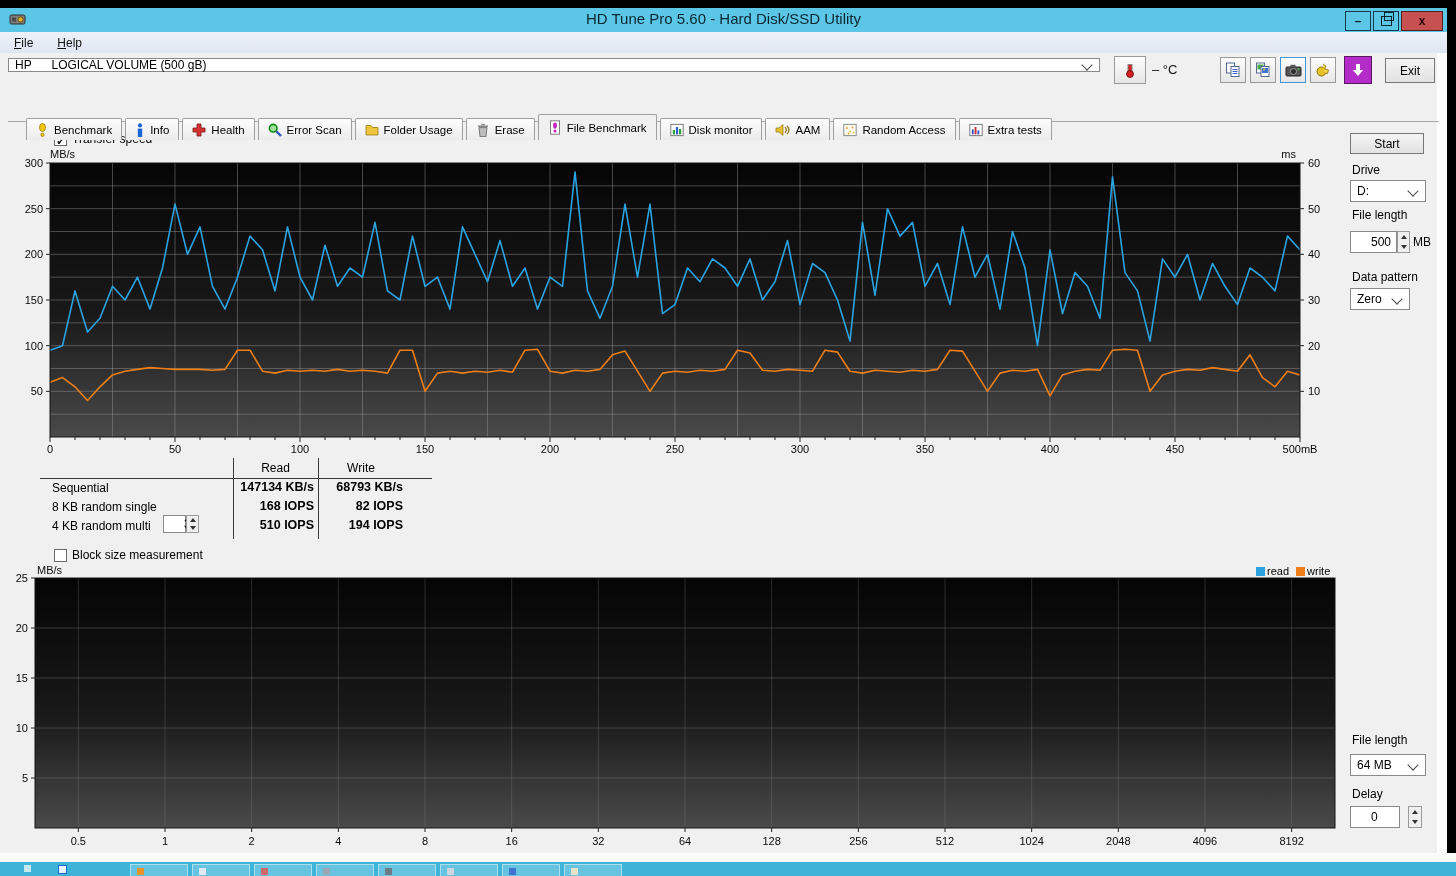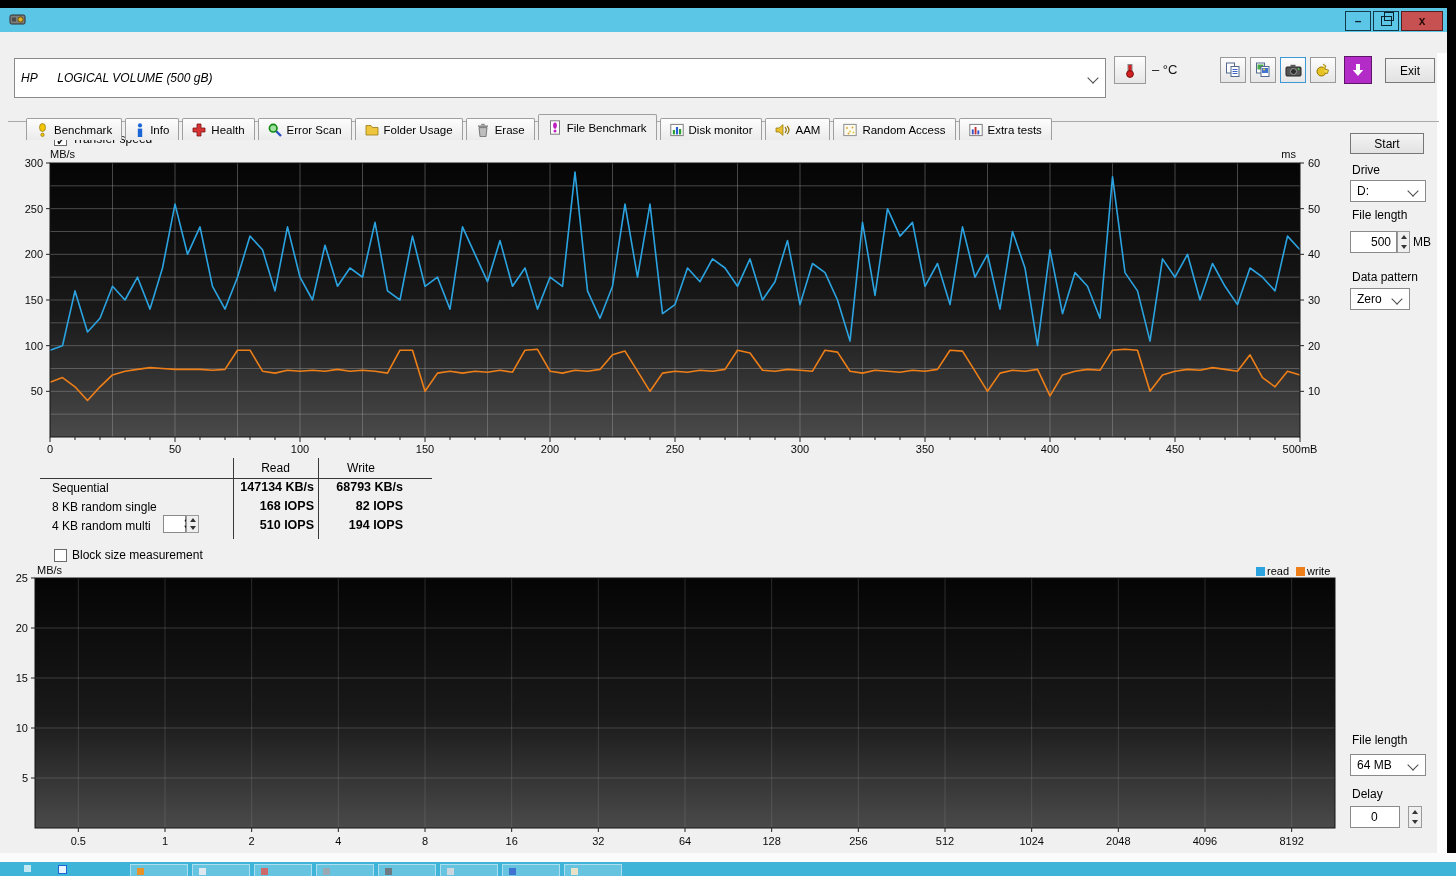--- a/index.html
+++ b/index.html
@@ -79,32 +79,37 @@
 
   <div class="abs window-bg"></div>
   <div class="abs right-edge"></div>
 
   <div class="abs titlebar"></div>
   <svg class="abs app-icon" viewBox="0 0 17 17">
     <rect x="1" y="4" width="15" height="9" rx="1.5" fill="#7d7d7d" stroke="#2f2f2f"></rect>
     <circle cx="11.5" cy="8.5" r="2.6" fill="#e0b227" stroke="#6e5408"></circle>
     <rect x="3" y="6.5" width="4" height="4" fill="#4b4b4b"></rect>
   </svg>
+  <div class="abs title-text">HD Tune Pro 5.60 - Hard Disk/SSD Utility</div>
   <div class="abs winbtn" style="left:1345px;width:26px;">
     <span>–</span>
   </div>
   <div class="abs winbtn" style="left:1373px;width:26px;">
     <span class="restore-g"></span>
   </div>
   <div class="abs winbtn close" style="left:1401px;width:42px;">
     <span>x</span>
   </div>
 
-
-  <div class="abs combo" style="left:14px;top:58px;width:1092px;height:40px;font-style:italic;">
+  <div class="abs menubar">
+    <span class="menu-item">File</span>
+    <span class="menu-item">Help</span>
+  </div>
+
+  <div class="abs combo" style="left:8px;top:58px;width:1092px;height:14px;">
     <span>HP      LOGICAL VOLUME (500 gB)</span>
     <span class="chev"></span>
   </div>
   <div class="abs tbtn" style="left:1114px;top:56px;width:32px;height:28px;">
     <svg width="14" height="16" viewBox="0 0 14 16">
       <line x1="7" y1="2" x2="7" y2="10" stroke="#888" stroke-width="5"></line>
       <line x1="7" y1="3" x2="7" y2="10" stroke="#d42020" stroke-width="3"></line>
       <circle cx="7" cy="12" r="3.4" fill="#d42020" stroke="#7c1010"></circle>
     </svg>
   </div>

